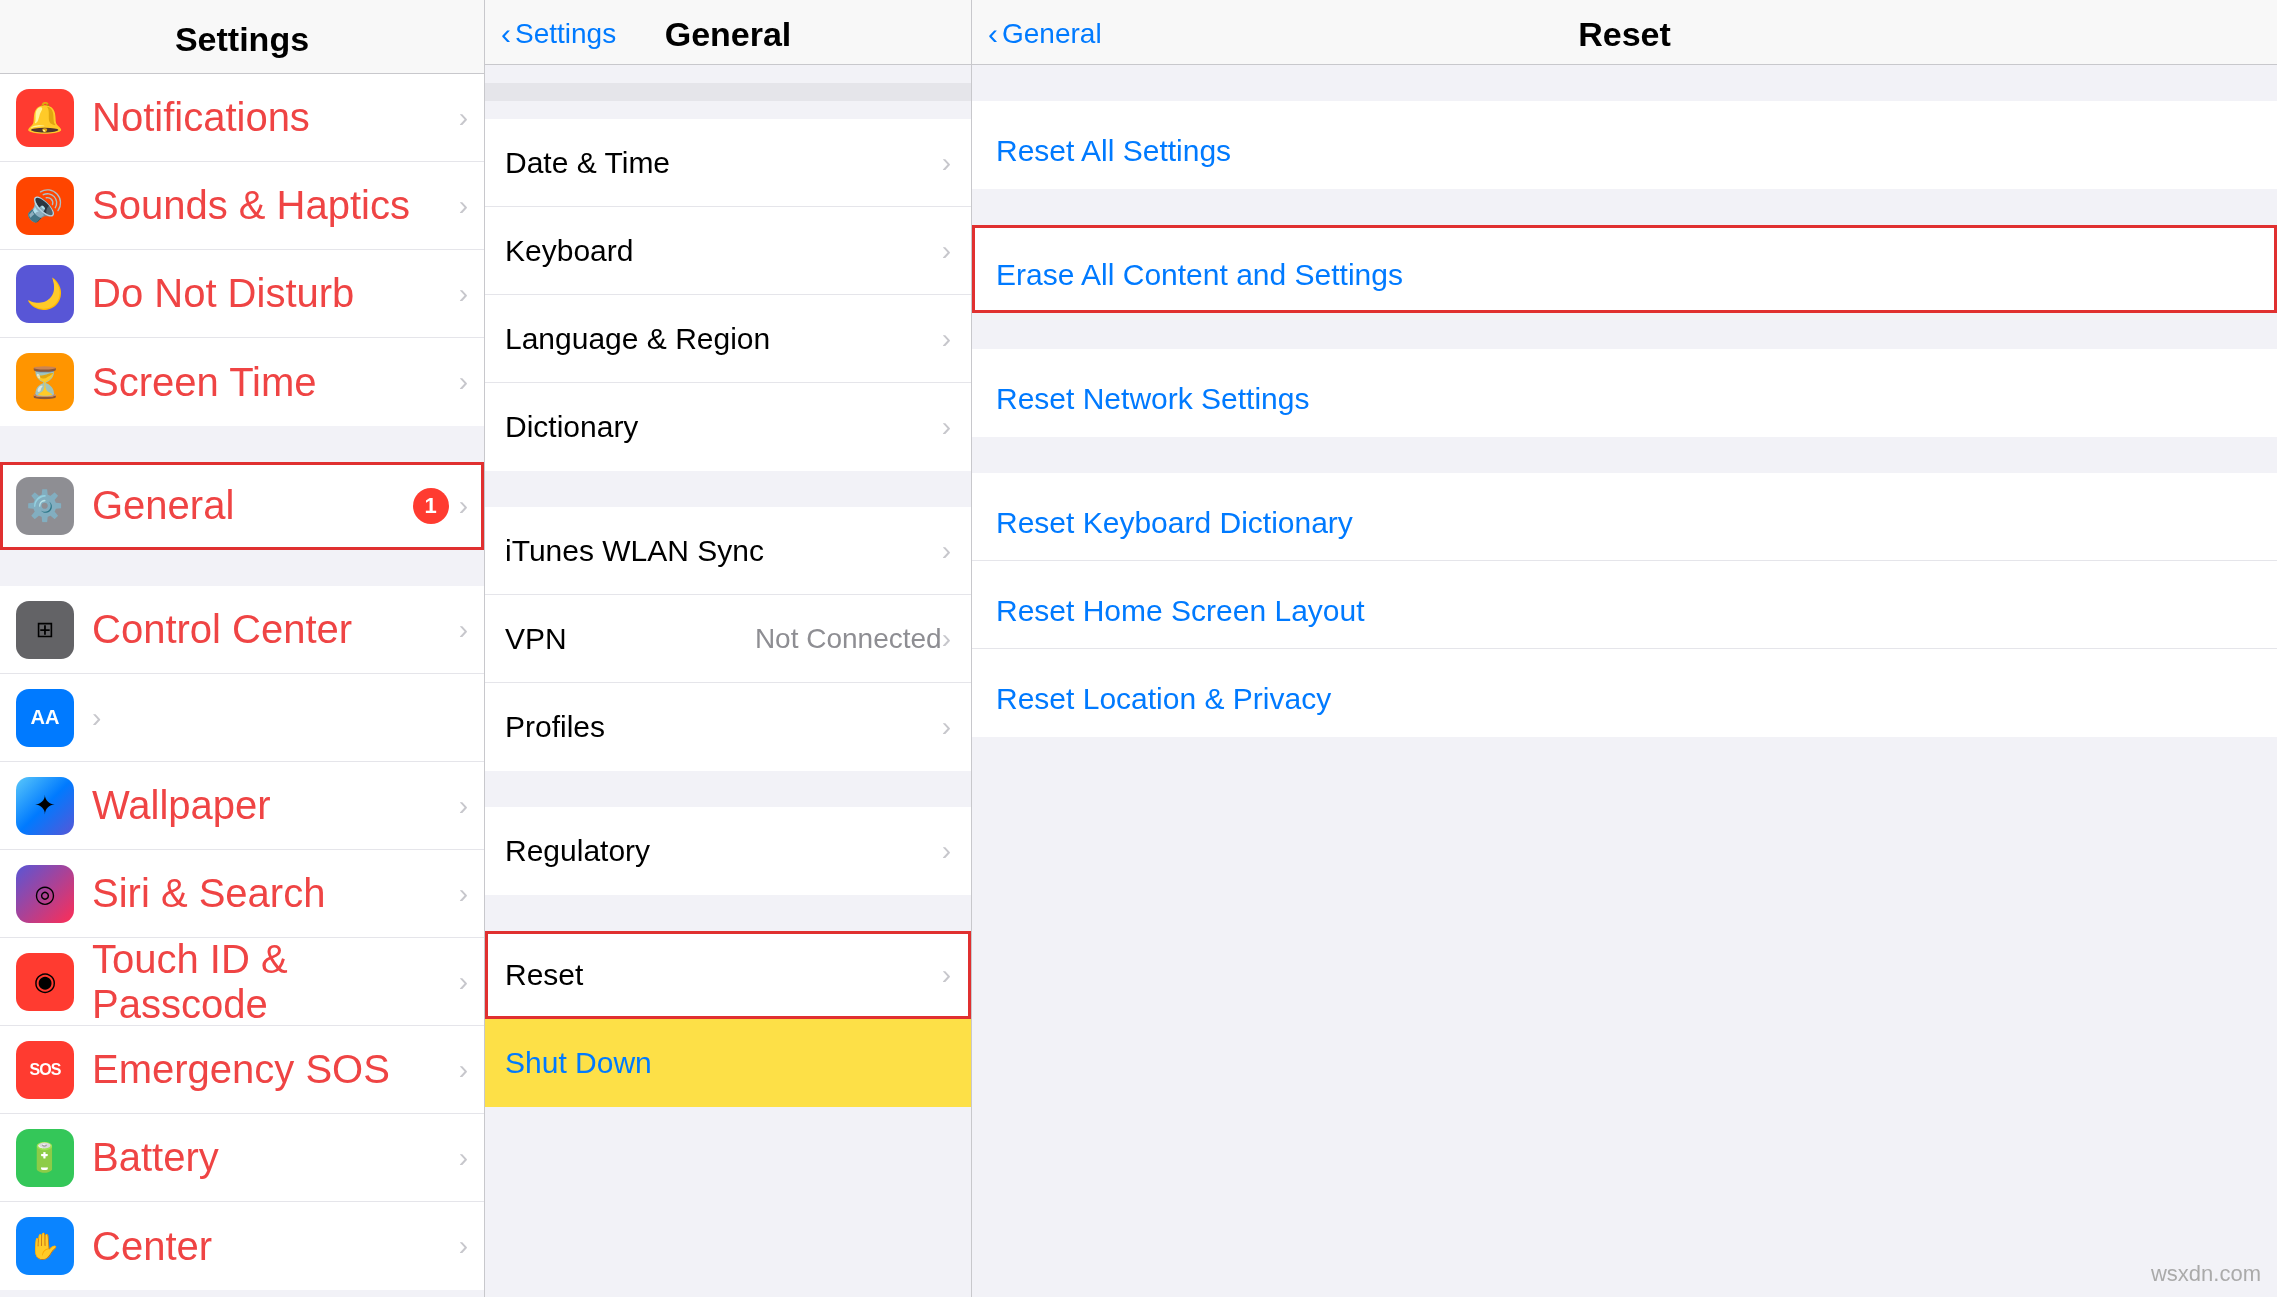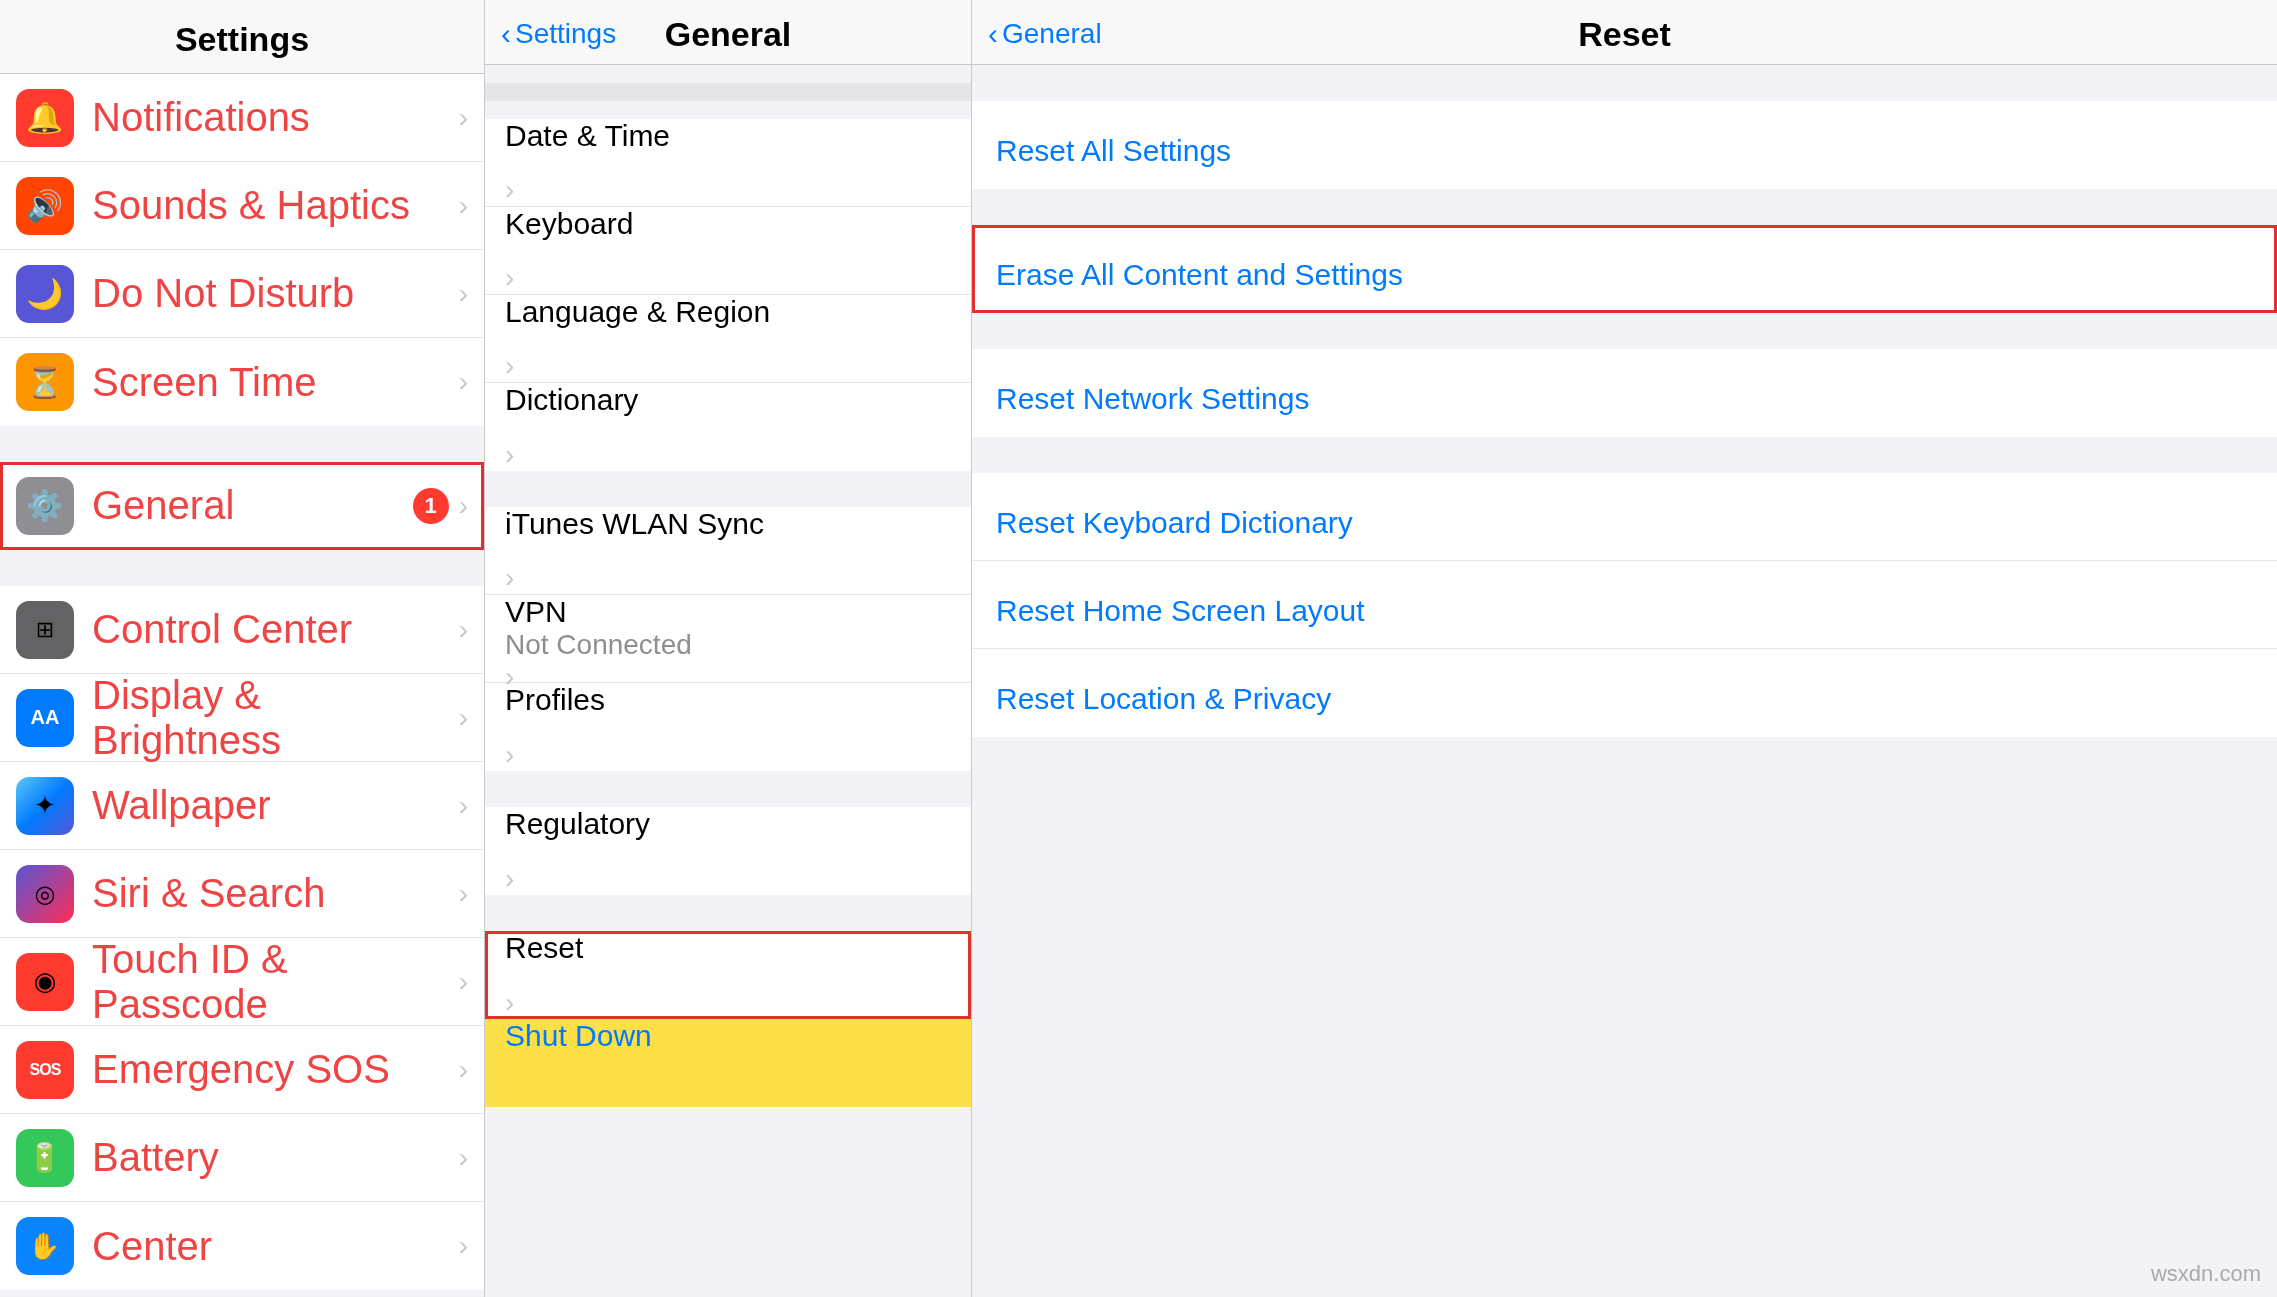--- a/index.html
+++ b/index.html
@@ -152,27 +152,26 @@
     }
 
     .row-chevron {
       color: #c7c7cc;
       font-size: 28px;
     }
 
     
     .plain-row {
       display: flex;
-      align-items: flex-start;
+      align-items: center;
       background: #fff;
       padding: 0 20px;
       height: 88px;
       border-bottom: 1px solid #e5e5ea;
       cursor: pointer;
-      flex-direction: column;
     }
     .plain-row:last-child {
       border-bottom: none;
     }
     .plain-row.selected-outline {
       outline: 3px solid #e03030;
       outline-offset: -3px;
       z-index: 10;
     }
 
@@ -283,21 +282,20 @@
     <div class="section-divider"></div>
 
     <div class="section-group">
       <div class="settings-row">
         <div class="row-icon bg-dark-gray" style="font-size:22px;">⊞</div>
         <span class="row-label">Control Center</span>
         <span class="row-chevron">›</span>
       </div>
       <div class="settings-row">
         <div class="row-icon bg-blue" style="font-size:20px;font-weight:700;color:#fff;">AA</div>
-        <span class="row-label">Display &amp; Brightness</span>
         <span class="row-chevron">›</span>
       </div>
       <div class="settings-row">
         <div class="row-icon" style="background: linear-gradient(135deg, #5ac8fa, #007aff, #5856d6); font-size:26px;">✦</div>
         <span class="row-label">Wallpaper</span>
         <span class="row-chevron">›</span>
       </div>
       <div class="settings-row">
         <div class="row-icon" style="background: linear-gradient(135deg, #5856d6, #ff2d55); font-size:24px;">◎</div>
         <span class="row-label">Siri &amp; Search</span>

